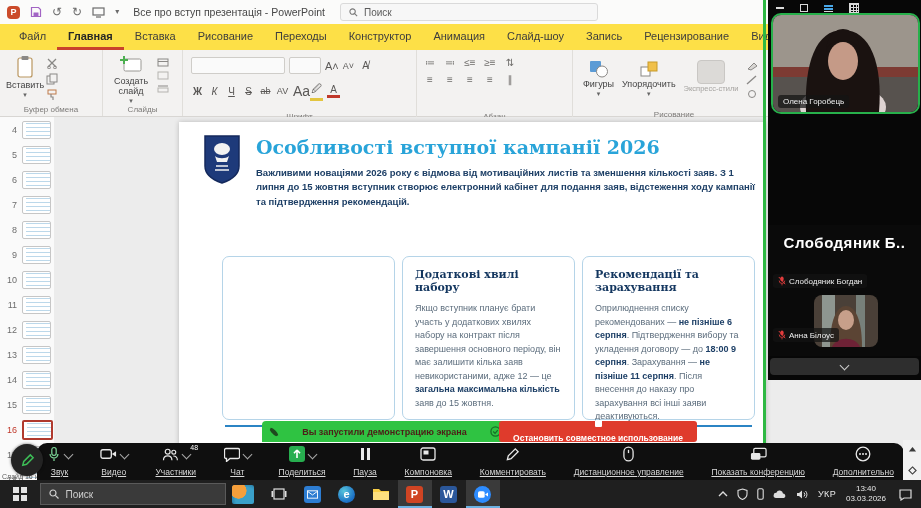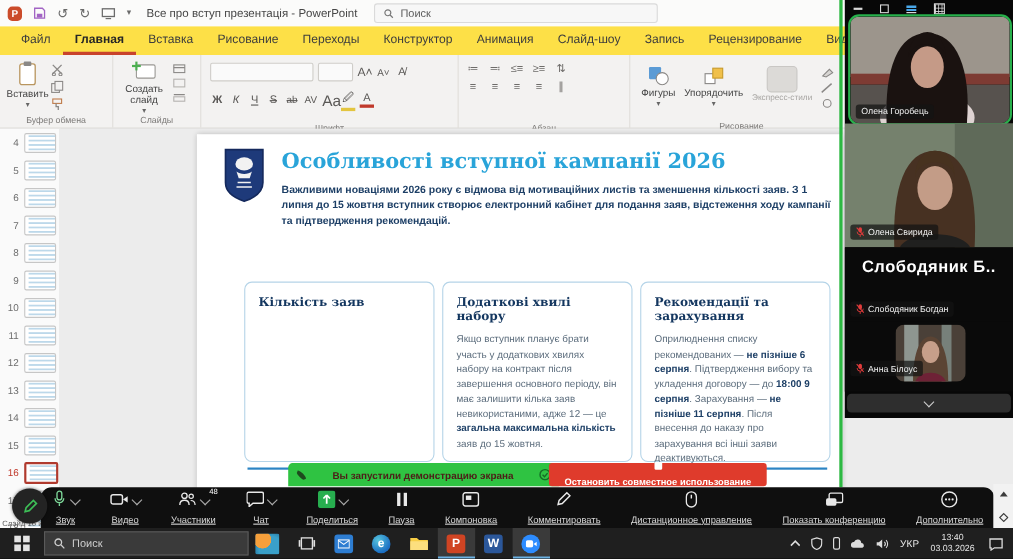--- a/index.html
+++ b/index.html
@@ -352,21 +352,20 @@
         <svg class="logo-shield" width="38" height="50" viewBox="0 0 38 50">
           <path d="M2 2h34v30c0 9-8 14-17 17C10 46 2 41 2 32z" fill="#1e3a7a" stroke="#14295c" stroke-width="1.5"></path>
           <ellipse cx="19" cy="15" rx="8" ry="6" fill="#f2f2f2"></ellipse>
           <path d="M12 22c3 3 11 3 14 0l-2 6h-10z" fill="#f2f2f2"></path>
           <path d="M13 32h12M12 36h14" stroke="#f2f2f2" stroke-width="1.4"></path>
         </svg>
         <div class="slide-title">Особливості вступної кампанії 2026</div>
         <div class="slide-intro">Важливими новаціями 2026 року є відмова від мотиваційних листів та зменшення кількості заяв. З 1 липня до 15 жовтня вступник створює електронний кабінет для подання заяв, відстеження ходу кампанії та підтвердження рекомендацій.</div>
         <div class="cards" id="cards">
             <div class="card">
-              <div class="card-title">Кількість заяв</div>
             </div>
             <div class="card">
               <div class="card-title">Додаткові хвилі набору</div>
               <div class="card-body"><span>Якщо вступник планує брати участь у додаткових хвилях набору на контракт після завершення основного періоду, він має залишити кілька заяв невикористаними, адже 12 — це </span><b>загальна максимальна кількість</b><span> заяв до 15 жовтня.</span></div>
             </div>
             <div class="card">
               <div class="card-title">Рекомендації та зарахування</div>
               <div class="card-body"><span>Оприлюднення списку рекомендованих — </span><b>не пізніше 6 серпня</b><span>. Підтвердження вибору та укладення договору — до </span><b>18:00 9 серпня</b><span>. Зарахування — </span><b>не пізніше 11 серпня</b><span>. Після внесення до наказу про зарахування всі інші заяви деактивуються.</span></div>
             </div>
           </div>
@@ -532,39 +531,20 @@
         <ellipse cx="70" cy="92" rx="43" ry="23" fill="#ded3d2"></ellipse>
         <path d="M33 97 C31 48 43 15 70 15 C97 15 110 48 106 97 Z" fill="#1a1210"></path>
         <ellipse cx="70" cy="46" rx="15" ry="19" fill="#c59a87"></ellipse>
         <path d="M53 37 C55 21 85 21 87 37 C87 25 80 14 70 14 C60 14 53 25 53 37 Z" fill="#1a1210"></path>
       </svg>
       <div class="nametag">
         <span>Олена Горобець</span>
       </div>
     </div>
 
-    <div class="tile tile2">
-      <svg width="153" height="113" viewBox="0 0 153 113" preserveAspectRatio="none">
-        <rect width="153" height="113" fill="#75816d"></rect>
-        <rect x="100" width="53" height="113" fill="#5f6a59"></rect>
-        <path d="M45 113 C43 58 55 25 82 25 C109 25 121 58 118 113 Z" fill="#473122"></path>
-        <ellipse cx="82" cy="59" rx="16" ry="20" fill="#c39c87"></ellipse>
-        <path d="M64 49 C66 31 98 31 100 49 C100 35 93 25 82 25 C71 25 64 35 64 49 Z" fill="#47321f"></path>
-        <path d="M50 113 C58 97 106 97 114 113 Z" fill="#20201f"></path>
-      </svg>
-      <div class="nametag" style="bottom:7px">
-        <svg width="8" height="10" viewBox="0 0 10 12">
-            <rect x="3" y="0.5" width="4" height="6" rx="2" fill="#e23c3c"></rect>
-            <path d="M1.5 5.5a3.5 3.5 0 0 0 7 0" stroke="#e23c3c" fill="none"></path>
-            <line x1="5" y1="9" x2="5" y2="11.5" stroke="#e23c3c"></line>
-            <line x1="1" y1="1" x2="9" y2="10" stroke="#e23c3c" stroke-width="1.2"></line>
-          </svg>
-        <span>Олена Свирида</span>
-      </div>
-    </div>
 
     <div class="tile tile3">
       <div class="bigname">Слободяник  Б..</div>
       <div class="nametag">
         <svg width="8" height="10" viewBox="0 0 10 12">
             <rect x="3" y="0.5" width="4" height="6" rx="2" fill="#e23c3c"></rect>
             <path d="M1.5 5.5a3.5 3.5 0 0 0 7 0" stroke="#e23c3c" fill="none"></path>
             <line x1="5" y1="9" x2="5" y2="11.5" stroke="#e23c3c"></line>
             <line x1="1" y1="1" x2="9" y2="10" stroke="#e23c3c" stroke-width="1.2"></line>
           </svg>

